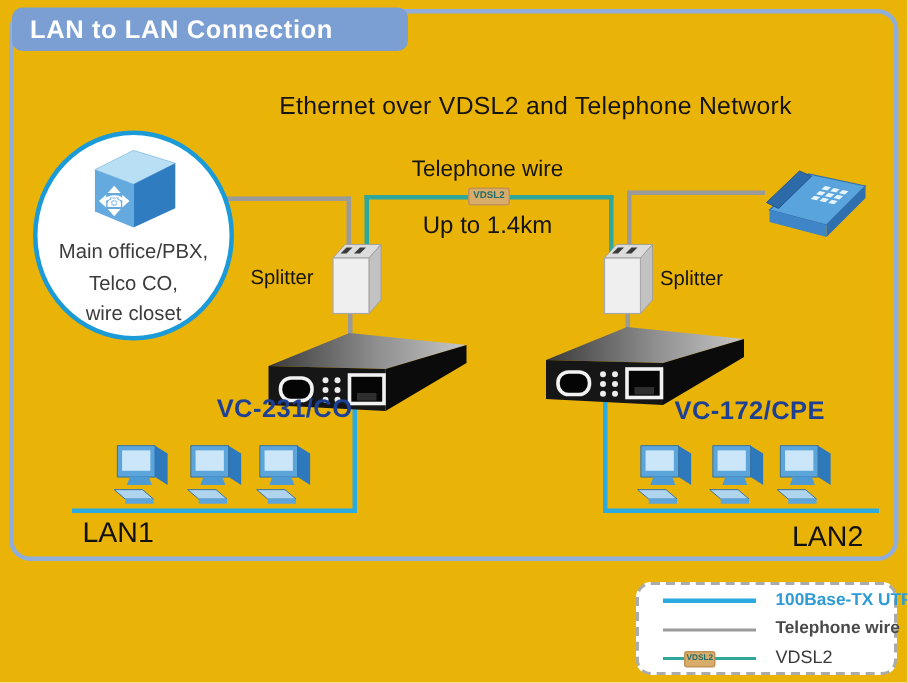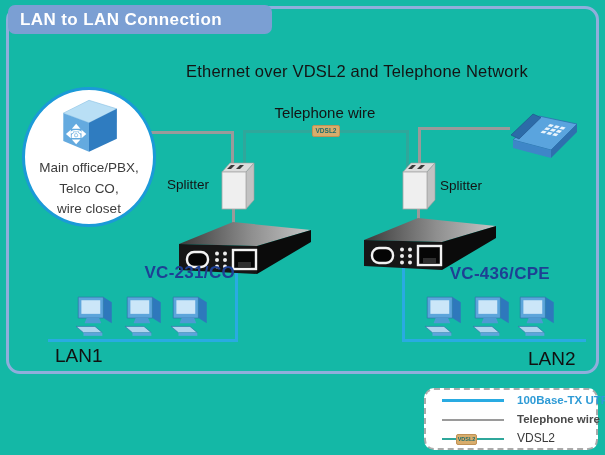--- a/index.html
+++ b/index.html
@@ -1,17 +1,17 @@
 <!DOCTYPE html>
 <html><head>
 <meta charset="utf-8">
 <style>
   html,body{margin:0;padding:0;background:#fff;}
   body{width:605px;height:455px;font-family:"Liberation Sans",sans-serif;-webkit-font-smoothing:antialiased;}
-  .stage{position:relative;width:605px;height:455px;background:#14b8a6;overflow:hidden;}
+  .stage{position:relative;width:605px;height:455px;background:#eab308;overflow:hidden;}
   .abs{position:absolute;}
 
   .frame{left:6px;top:6px;width:587px;height:362px;border:3px solid #8FAEDC;border-radius:14px;z-index:1;}
   .banner{left:8px;top:5px;width:252px;height:29px;background:#7B9FD3;border-radius:7px;color:#fff;
           font-weight:bold;font-size:17px;line-height:29px;padding-left:12px;letter-spacing:.4px;z-index:6;}
   .title{left:132px;top:62px;width:450px;text-align:center;font-size:16.5px;color:#141414;z-index:2;letter-spacing:.2px;}
 
   .circle{left:22px;top:87px;width:128px;height:134px;border:3px solid #1B9AD8;border-radius:50%;background:#fff;
           display:flex;flex-direction:column;align-items:center;justify-content:center;z-index:3;}
   .circle .txt{font-size:13.5px;color:#3C3C3C;text-align:left;line-height:1.22;margin-top:4px;}
@@ -147,20 +147,21 @@
   <div class="abs circle">
     <svg class="icon" width="72" height="60" viewBox="0 0 64 56">
         <use href="#sym-cube"></use>
       </svg>
     <div class="txt">Main office/PBX,</div>
     <div class="txt">Telco CO,</div>
     <div class="txt">wire closet</div>
   </div>
 
   <div class="abs lbl lbl-telwire">Telephone wire</div>
+  <div class="abs lbl lbl-dist">Up to 1.4km</div>
 
   <svg class="abs icon" style="left:214px;top:160px;" width="46" height="52" viewBox="0 0 46 52">
       <use href="#sym-splitter"></use>
     </svg>
   <svg class="abs icon" style="left:395px;top:160px;" width="46" height="52" viewBox="0 0 46 52">
       <use href="#sym-splitter"></use>
     </svg>
   <div class="abs lbl lbl-splitter-l">Splitter</div>
   <div class="abs lbl lbl-splitter-r">Splitter</div>
 
@@ -168,21 +169,21 @@
       <use href="#sym-phone"></use>
     </svg>
 
   <svg class="abs icon" style="left:175px;top:216px;" width="140" height="58" viewBox="0 0 140 58">
       <use href="#sym-converter"></use>
     </svg>
   <svg class="abs icon" style="left:360px;top:212px;" width="140" height="58" viewBox="0 0 140 58">
       <use href="#sym-converter"></use>
     </svg>
   <div class="abs lbl lbl-dev lbl-dev-l">VC-231/CO</div>
-  <div class="abs lbl lbl-dev lbl-dev-r">VC-436/CPE</div>
+  <div class="abs lbl lbl-dev lbl-dev-r">VC-172/CPE</div>
 
   <svg class="abs icon" style="left:73px;top:295px;" width="44" height="44" viewBox="0 0 40 42">
       <use href="#sym-pc"></use>
     </svg>
   <svg class="abs icon" style="left:122px;top:295px;" width="44" height="44" viewBox="0 0 40 42">
       <use href="#sym-pc"></use>
     </svg>
   <svg class="abs icon" style="left:168px;top:295px;" width="44" height="44" viewBox="0 0 40 42">
       <use href="#sym-pc"></use>
     </svg>

